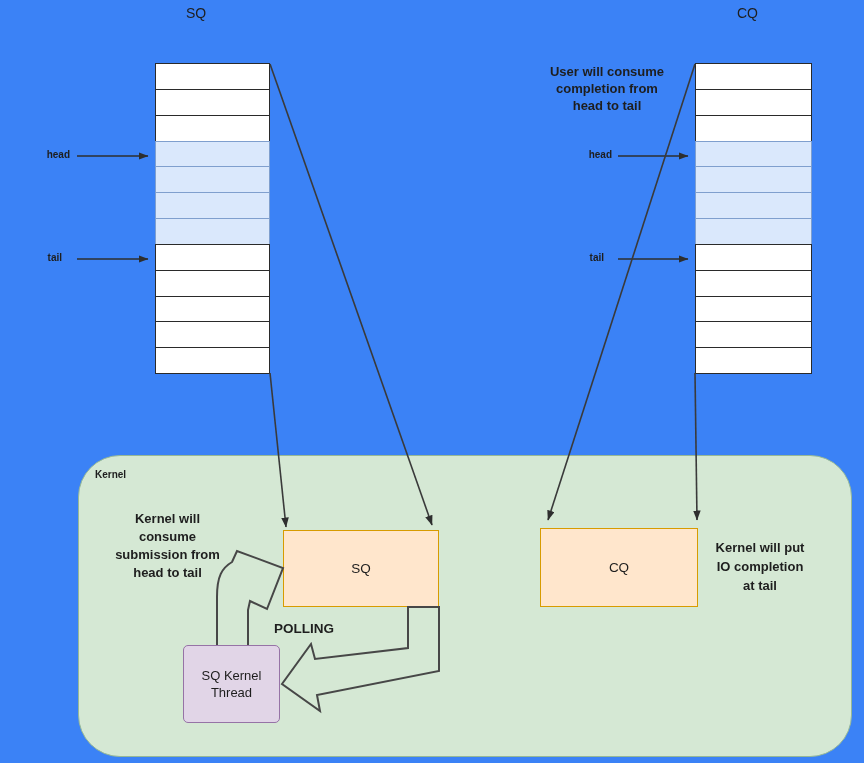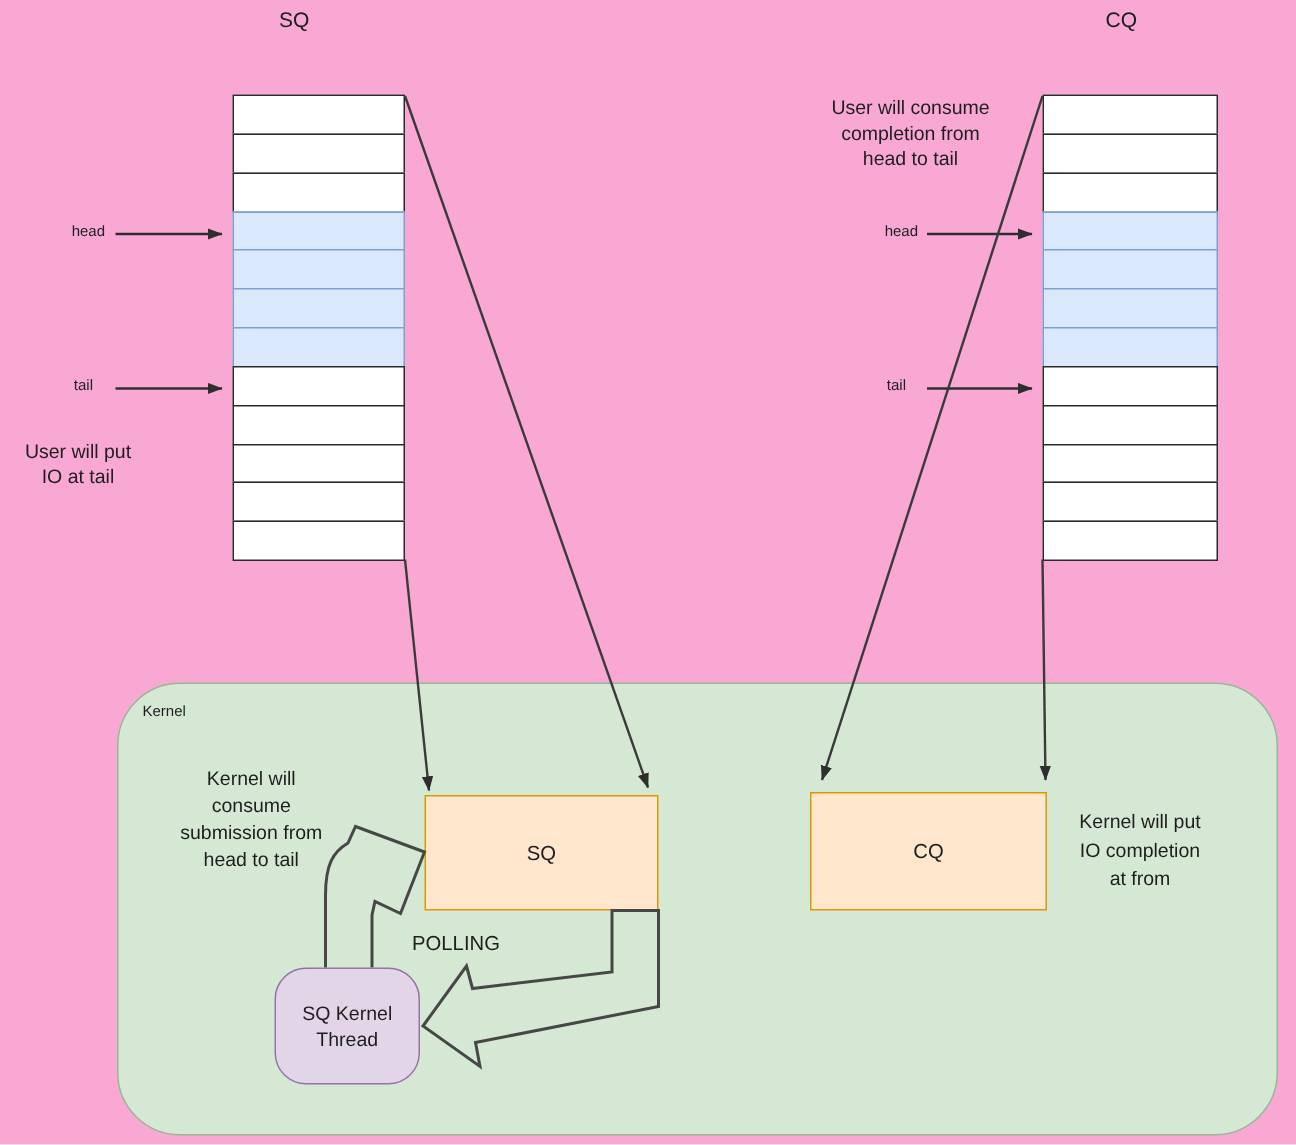--- a/index.html
+++ b/index.html
@@ -1,41 +1,41 @@
 <!DOCTYPE html>
 <html style="--kernel-fill: #d5e8d4; --kernel-stroke: #96b896; --box-fill: #ffe6cc; --box-stroke: #d79b00; --thread-fill: #e1d5e7; --thread-stroke: #9673a6; --hl-fill: #dae8fc; --hl-stroke: #7f9fce; --ring-stroke: #2a2a2a;"><head>
 <meta charset="utf-8">
 <style>
   html,body{margin:0;padding:0;background:#fff;}
   #canvas{
-    position:relative;width:864px;height:763px;background:#f9a8d4;
+    position:relative;width:864px;height:763px;background:#3b82f6;
     font-family:"Liberation Sans",sans-serif;color:#222;overflow:hidden;
   }
   .abs{position:absolute;}
   .label{font-size:10px;line-height:1.25;color:#1e1e1e;}
   .note{white-space:pre-line;text-align:center;font-size:13px;line-height:1.32;color:#1e1e1e;}
   .title{font-size:14px;color:#1e1e1e;}
   
   .ring{position:absolute;z-index:1;}
   .ring-row{position:absolute;left:0;right:0;box-sizing:border-box;background:#ffffff;
     border:1.2px solid var(--ring-stroke,#2a2a2a);}
   .ring-row.hl{background:var(--hl-fill,#dae8fc);border:1px solid var(--hl-stroke,#7f9fce);}
   
   #kernel-box{left:78px;top:455px;width:774px;height:302px;border-radius:42px;
     background:var(--kernel-fill,#d5e8d4);border:1.5px solid var(--kernel-stroke,#96b896);
     box-sizing:border-box;z-index:0;}
   .qbox{box-sizing:border-box;background:var(--box-fill,#ffe6cc);
     border:1.5px solid var(--box-stroke,#d79b00);z-index:1;
     display:flex;align-items:center;justify-content:center;font-size:13.5px;color:#1e1e1e;}
-  #thread-box{left:183px;top:645px;width:97px;height:78px;border-radius:21px;
+  #thread-box{left:183px;top:645px;width:97px;height:78px;border-radius:5px;
     box-sizing:border-box;background:var(--thread-fill,#e1d5e7);
     border:1.5px solid var(--thread-stroke,#9673a6);z-index:4;
     display:flex;align-items:center;justify-content:center;}
   #thread-box .note{font-size:13px;}
-  .z2{z-index:2;}
+  .z2{z-index:2;font-weight:bold;}
   #overlay{position:absolute;left:0;top:0;z-index:3;pointer-events:none;}
   .conn{stroke:#3a3a3a;stroke-width:1.6;fill:none;}
   .ptr{stroke:#2e2e2e;stroke-width:1.6;fill:none;}
   .blockarrow{fill:var(--kernel-fill,#d5e8d4);stroke:#474747;stroke-width:2;stroke-linejoin:miter;}
 </style>
 </head>
 <body>
 
 <div id="canvas">
 
@@ -67,22 +67,20 @@
       <div class="ring-row hl" style="top: 155px; height: 27px;"></div>
       <div class="ring-row" style="top: 181px; height: 27px;"></div>
       <div class="ring-row" style="top: 207px; height: 27px;"></div>
       <div class="ring-row" style="top: 233px; height: 26px;"></div>
       <div class="ring-row" style="top: 258px; height: 27px;"></div>
       <div class="ring-row" style="top: 284px; height: 27px;"></div>
     </div>
 
   <div class="abs label z2" style="left:18px;top:149px;width:52px;text-align:right;">head</div>
   <div class="abs label z2" style="left:14px;top:252px;width:48px;text-align:right;">tail</div>
-  <div class="abs note z2" style="left:7px;top:292px;width:90px;">User will put
-IO at tail</div>
 
   <div class="abs note z2" style="left:536px;top:63px;width:142px;">User will consume
 completion from
 head to tail</div>
   <div class="abs label z2" style="left:560px;top:149px;width:52px;text-align:right;">head</div>
   <div class="abs label z2" style="left:556px;top:252px;width:48px;text-align:right;">tail</div>
 
   <div id="kernel-box" class="abs"></div>
   <div class="abs label z2" style="left:95px;top:469px;">Kernel</div>
   <div class="abs note z2" style="left:104px;top:510px;width:127px;line-height:1.38;">Kernel will
@@ -92,21 +90,21 @@
 
   <div class="abs qbox" style="left:283px;top:530px;width:156px;height:77px;">
     <span>SQ</span>
   </div>
   <div class="abs qbox" style="left:540px;top:528px;width:158px;height:79px;">
     <span>CQ</span>
   </div>
 
   <div class="abs note z2" style="left:698px;top:539px;width:124px;line-height:1.45;">Kernel will put
 IO completion
-at from</div>
+at tail</div>
   <div class="abs label z2" style="left:264px;top:621px;width:80px;text-align:center;font-size:13.5px;">POLLING</div>
 
   <svg id="overlay" width="864" height="763" viewBox="0 0 864 763">
     <defs>
       <marker id="ah" markerUnits="userSpaceOnUse" markerWidth="11" markerHeight="9" refX="9.5" refY="3.8" orient="auto">
         <path d="M0,0 L10,3.8 L0,7.6 Z" fill="#2e2e2e"></path>
       </marker>
     </defs>
 
     <line class="ptr" x1="77" y1="156" x2="148" y2="156" marker-end="url(#ah)"></line>

